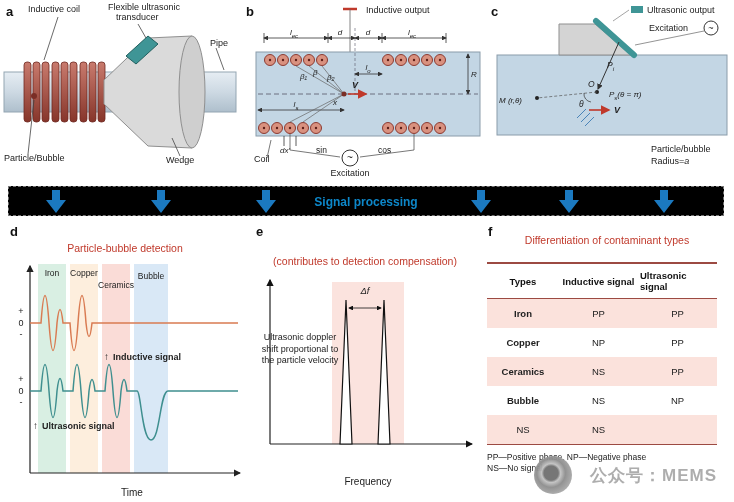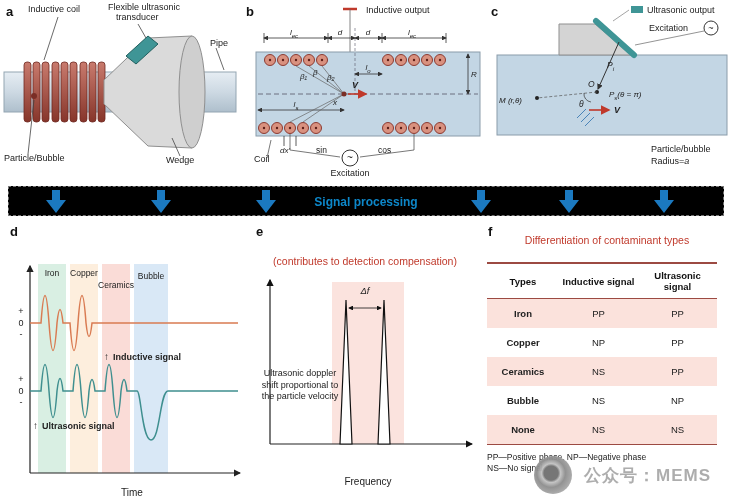--- a/index.html
+++ b/index.html
@@ -10,31 +10,31 @@
   .plabel{position:absolute;font-size:13px;font-weight:bold;color:#111;}
   .rtitle{position:absolute;color:#c0392b;font-size:10.5px;text-align:center;line-height:1.2;}
   
   .spband{position:absolute;left:8px;top:186px;width:716px;height:30px;border:1.5px dashed #777;box-sizing:border-box;background:#000000;}
   .sp-text{position:absolute;left:0;right:0;top:8px;text-align:center;color:#0d87c9;font-weight:bold;font-size:12px;}
   .dnarrow{position:absolute;top:3px;width:20px;height:23px;}
   
   .tblwrap{position:absolute;left:7px;top:40px;width:230px;}
   .thead,.trow{display:grid;grid-template-columns:72px 79px 79px;}
   .thead{border-top:2px solid #9c4a42;border-bottom:1.5px solid #9c4a42;}
-  .th{font-weight:bold;font-size:9.5px;display:flex;align-items:center;justify-content:center;text-align:center;min-height:34px;padding:1px 2px;box-sizing:border-box;color:#111;}
+  .th{font-weight:bold;font-size:9.5px;display:flex;align-items:center;justify-content:center;text-align:left;min-height:34px;padding:1px 2px;box-sizing:border-box;color:#111;}
   .trow{border:none;}
   .td{font-size:9.5px;display:flex;align-items:center;justify-content:center;height:29px;color:#222;}
   .td.type{font-weight:bold;}
   .trow.shaded{background:#fbe2dc;}
   .tbl-bottom{border-bottom:1.5px solid #9c4a42;}
   .footnotes{position:absolute;left:7px;top:230px;font-size:8.5px;color:#222;line-height:1.35;}
   
-  .e-note{position:absolute;left:6px;top:110px;width:88px;font-size:9px;text-align:center;color:#222;line-height:1.3;margin-top:36px;}
+  .e-note{position:absolute;left:6px;top:110px;width:88px;font-size:9px;text-align:center;color:#222;line-height:1.3;}
   
-  .watermark{position:absolute;left:534px;top:456px;display:flex;align-items:center;gap:12px;z-index:20;opacity:.95;}
+  .watermark{position:absolute;left:534px;top:456px;display:flex;align-items:center;gap:18px;z-index:20;opacity:.95;}
   .lens{width:38px;height:38px;border-radius:50%;background:radial-gradient(circle at 45% 45%, #6f6f6f 24%, #c2c2c2 32%, #8d8d8d 48%, #a9a9a9 72%, #8a8a8a 100%);}
   .wm-text{font-size:17px;color:#a9a9a9;font-weight:bold;letter-spacing:1px;}
 </style>
 </head>
 <body>
 
 <div class="fig">
 
   <svg class="abs" style="left:0;top:0" width="240" height="180" viewBox="0 0 240 180">
     <defs>
@@ -250,20 +250,21 @@
           <path d="M6 0 H14 V10 H20 L10 23 L0 10 H6 Z" fill="#1b79c0"></path>
         </svg></div>
     <div class="dnarrow" style="left:645px"><svg width="20" height="23">
           <path d="M6 0 H14 V10 H20 L10 23 L0 10 H6 Z" fill="#1b79c0"></path>
         </svg></div>
     <div class="sp-text">Signal processing</div>
   </div>
 
   <div class="abs" style="left:0;top:222px;width:250px;height:280px">
     <div class="plabel" style="left:10px;top:2px">d</div>
+    <div class="rtitle" style="left:0;top:20px;width:250px">Particle-bubble detection</div>
     <svg class="abs" style="left:0;top:34px" width="250" height="246" viewBox="0 0 250 246">
       <defs>
         <marker id="md" viewBox="0 0 6 6" markerWidth="6" markerHeight="6" refX="5" refY="3" orient="auto">
             <path d="M0,0L6,3L0,6Z" fill="#222"></path>
           </marker>
       </defs>
       <g>
         <rect x="38" y="8" width="28" height="209" fill="#d9efe3"></rect>
         <rect x="70" y="8" width="28" height="209" fill="#fdeedd"></rect>
         <rect x="102" y="8" width="28" height="209" fill="#fadcd7"></rect>
@@ -335,21 +336,20 @@
         <div class="td type">Ceramics</div>
         <div class="td">NS</div>
         <div class="td">PP</div>
       </div>
       <div class="trow">
         <div class="td type">Bubble</div>
         <div class="td">NS</div>
         <div class="td">NP</div>
       </div>
       <div class="trow shaded">
-        <div class="td type">None</div>
         <div class="td">NS</div>
         <div class="td">NS</div>
       </div>
     </div>
     <div class="footnotes">
       <div>PP—Positive phase, NP—Negative phase</div>
       <div>NS—No signal</div>
     </div>
   </div>
 

